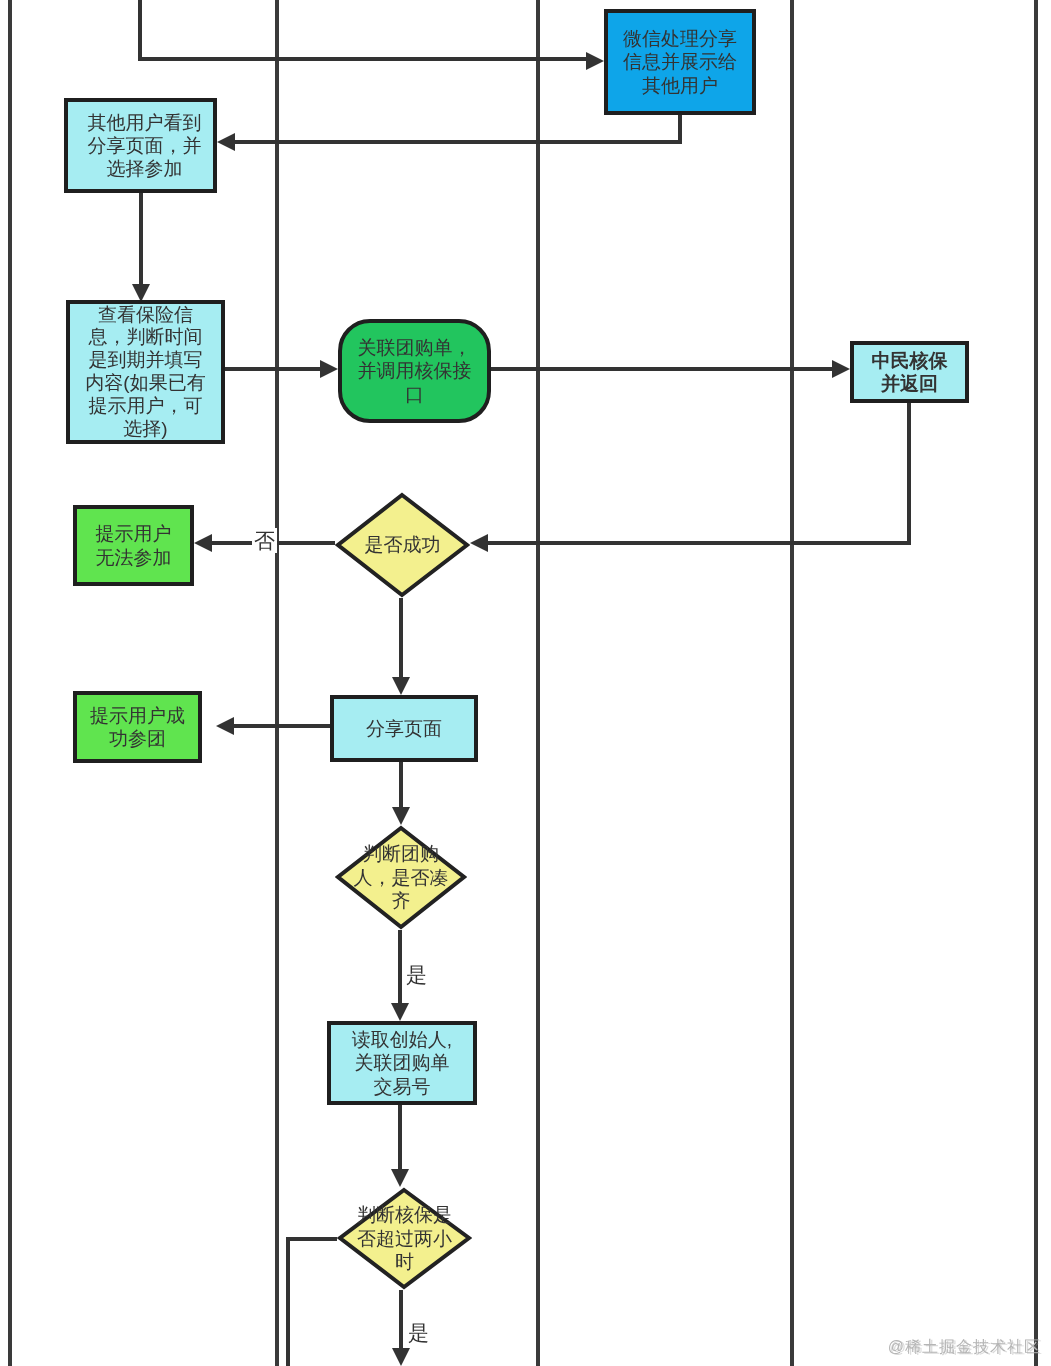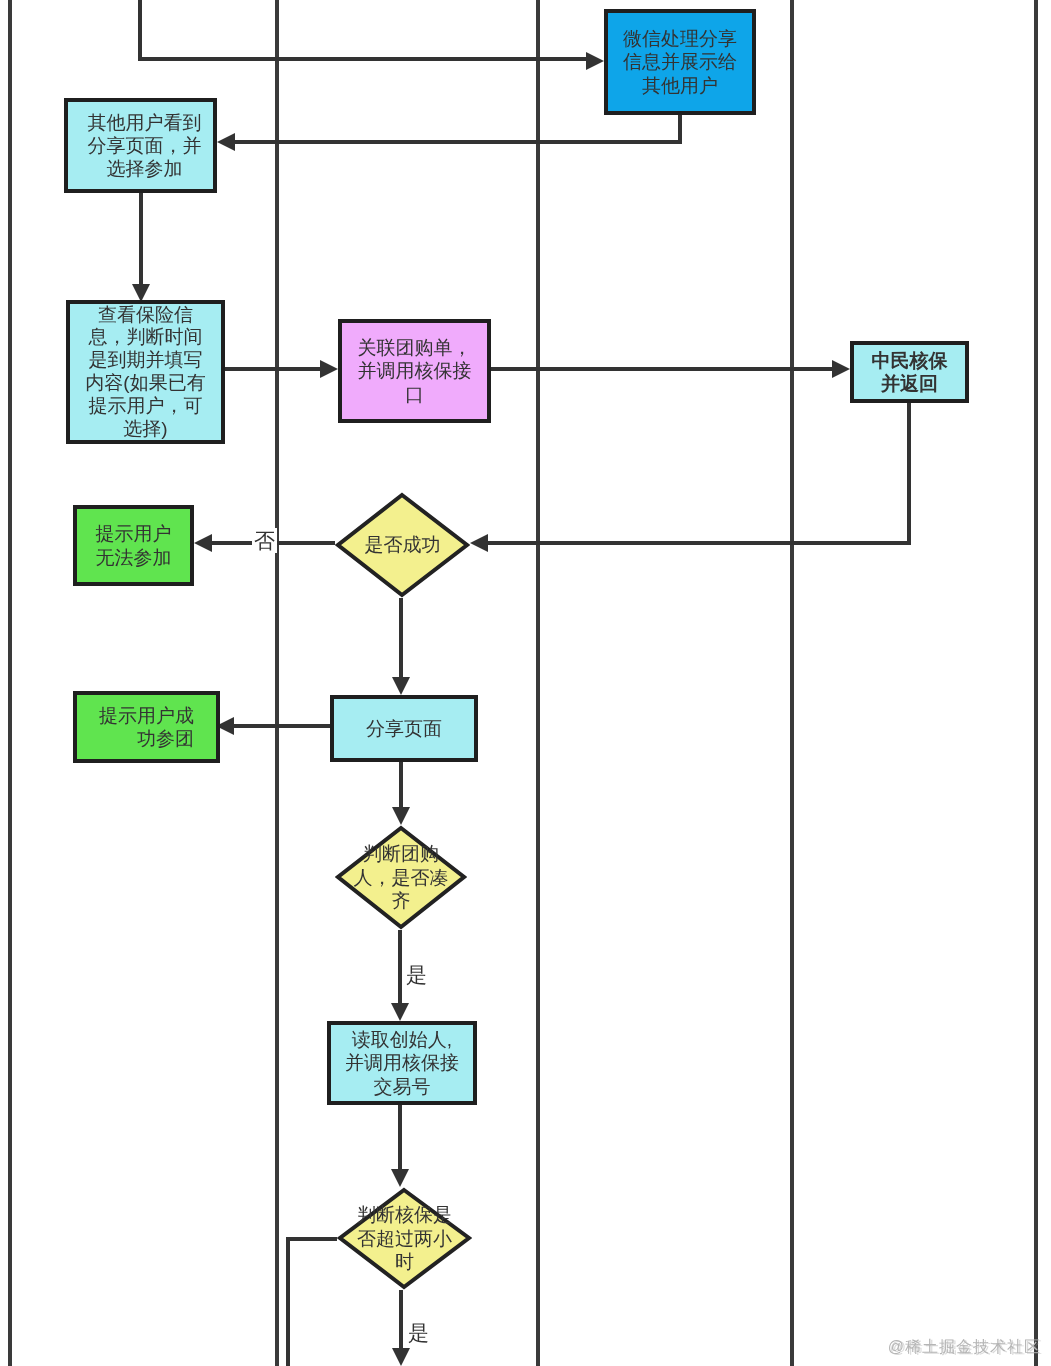--- a/index.html
+++ b/index.html
@@ -120,37 +120,37 @@
 分享页面，并
 选择参加</span></div>
 
   <div class="node" style="left: 66px; top: 300px; width: 159px; height: 144px; line-height: 1.2; background-color: rgb(166, 237, 242);"><span>查看保险信
 息，判断时间
 是到期并填写
 内容(如果已有
 提示用户，可
 选择)</span></div>
 
-  <div class="node" style="left: 338px; top: 319px; width: 153px; height: 104px; background-color: #f0abfc;"><span>关联团购单，
+  <div class="node" style="left: 338px; top: 319px; width: 153px; height: 104px; background-color: #22c55e; border-radius: 32px;"><span>关联团购单，
 并调用核保接
 口</span></div>
 
   <div class="node" style="left: 850px; top: 341px; width: 119px; height: 62px; background-color: rgb(166, 237, 242); font-weight: bold;"><span>中民核保
 并返回</span></div>
 
   <div class="node" style="left: 330px; top: 695px; width: 148px; height: 67px; background-color: rgb(166, 237, 242);"><span>分享页面</span></div>
 
   <div class="node" style="left: 327px; top: 1021px; width: 150px; height: 84px; background-color: rgb(166, 237, 242);"><span>读取创始人,
-并调用核保接
+关联团购单
 交易号</span></div>
 
   <div class="node" style="left: 73px; top: 505px; width: 121px; height: 81px; background-color: rgb(96, 228, 79);"><span>提示用户
 无法参加</span></div>
 
-  <div class="node" style="left: 73px; top: 691px; width: 147px; height: 72px; background-color: rgb(96, 228, 79); text-align: right;"><span>提示用户成
+  <div class="node" style="left: 73px; top: 691px; width: 129px; height: 72px; background-color: rgb(96, 228, 79);"><span>提示用户成
 功参团</span></div>
 
   <svg class="diamond-svg" style="left:335px;top:492px" width="135" height="106">
     <polygon points="67,3 132,53 67,103 3,53" stroke="#222" stroke-width="4" fill="#f3f08e"></polygon>
   </svg>
   <div class="diamond-label" style="left:335px;top:492px;width:135px;height:106px">是否成功</div>
 
   <svg class="diamond-svg" style="left:335px;top:825px" width="132" height="105">
     <polygon points="66,3 129,52 66,102 3,52" stroke="#222" stroke-width="4" fill="#f3f08e"></polygon>
   </svg>

